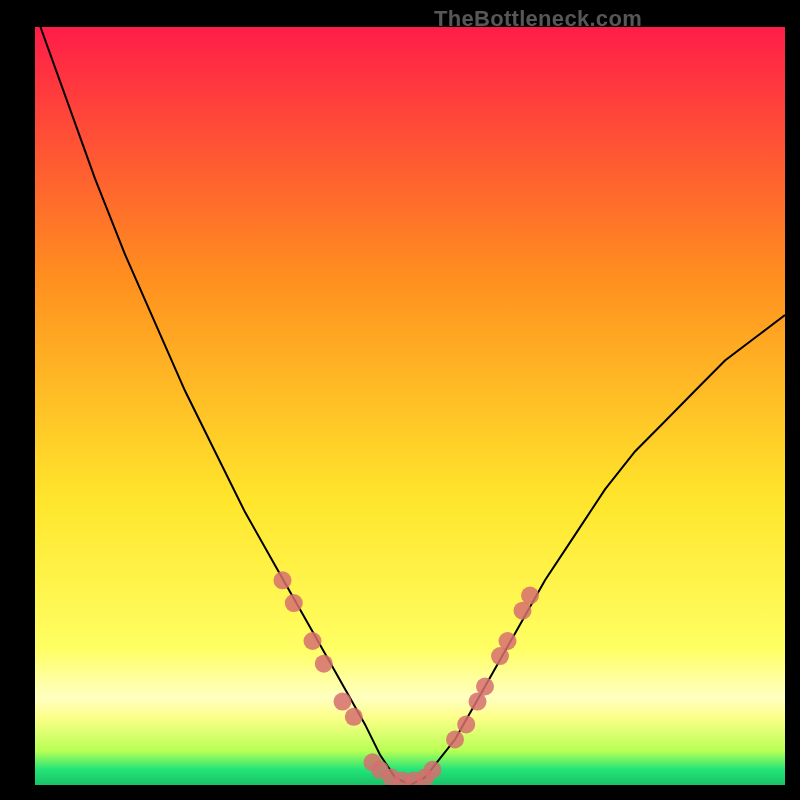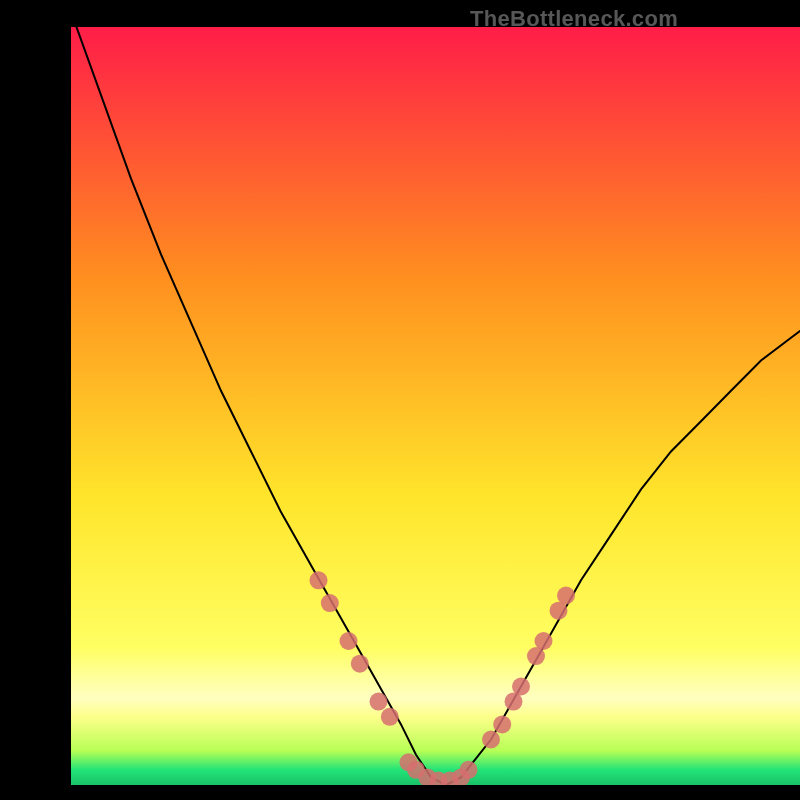--- a/index.html
+++ b/index.html
@@ -8,21 +8,20 @@
     width: 800px;
     height: 800px;
     overflow: hidden;
     background: #000;
   }
   .frame {
     position: relative;
     width: 660px;
     height: 800px;
     background: #000;
-    margin-left: 36px;
   }
   .watermark {
     position: absolute;
     top: 6px;
     right: 18px;
     font-family: Arial, Helvetica, sans-serif;
     font-size: 22px;
     font-weight: bold;
     color: #575757;
     letter-spacing: 0.3px;

